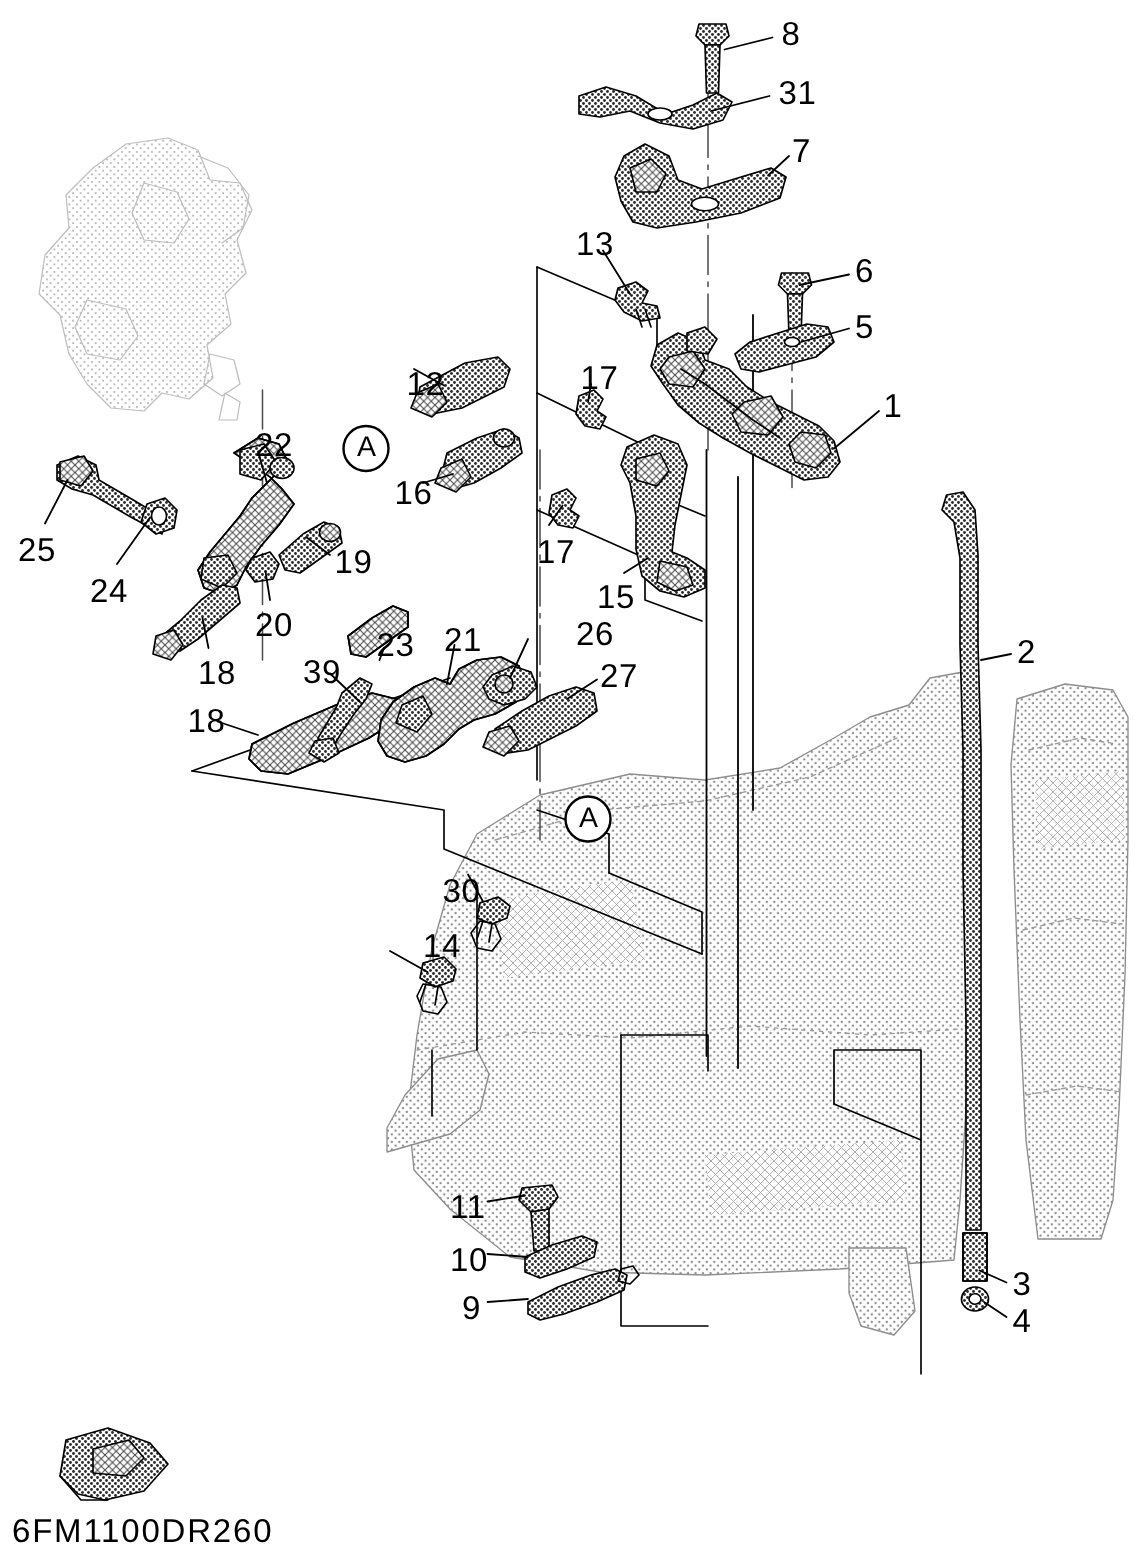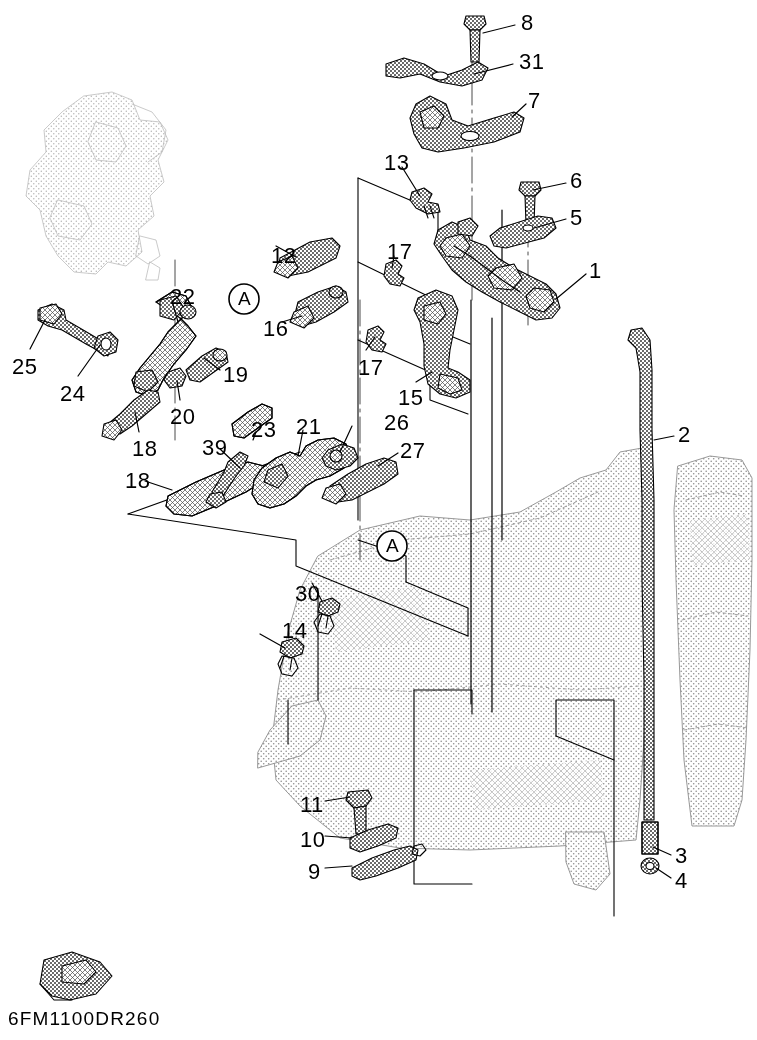--- a/index.html
+++ b/index.html
@@ -40,21 +40,21 @@
     font-family: "Liberation Sans", sans-serif;
     font-size: 19px;
     color: #000000;
     line-height: 19px;
   }
   #partnumber {
     position: absolute;
     left: 8px;
     top: 1008px;
     font-family: "Liberation Sans", sans-serif;
-    font-size: 19px;
+    font-size: 22px;
     letter-spacing: 1.2px;
     color: #000000;
     white-space: nowrap;
   }
 </style>
 </head>
 <body>
 
 <div id="sheet">
 

